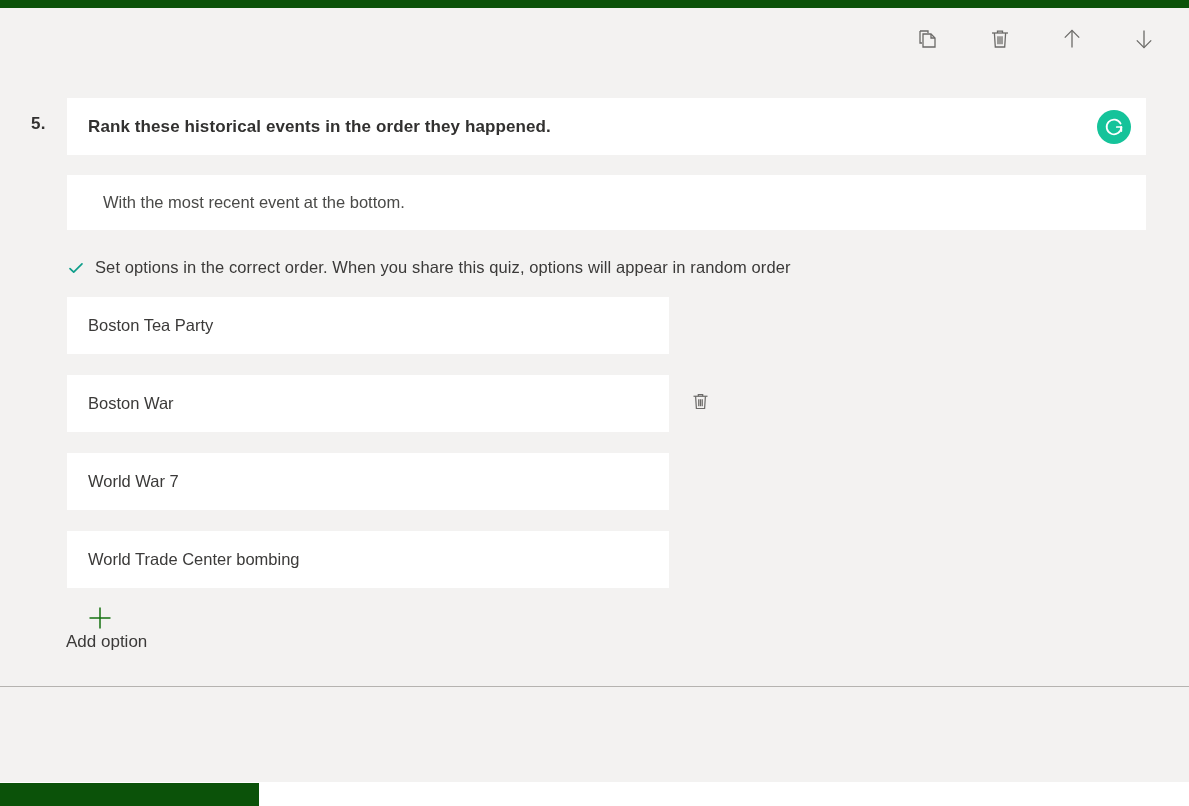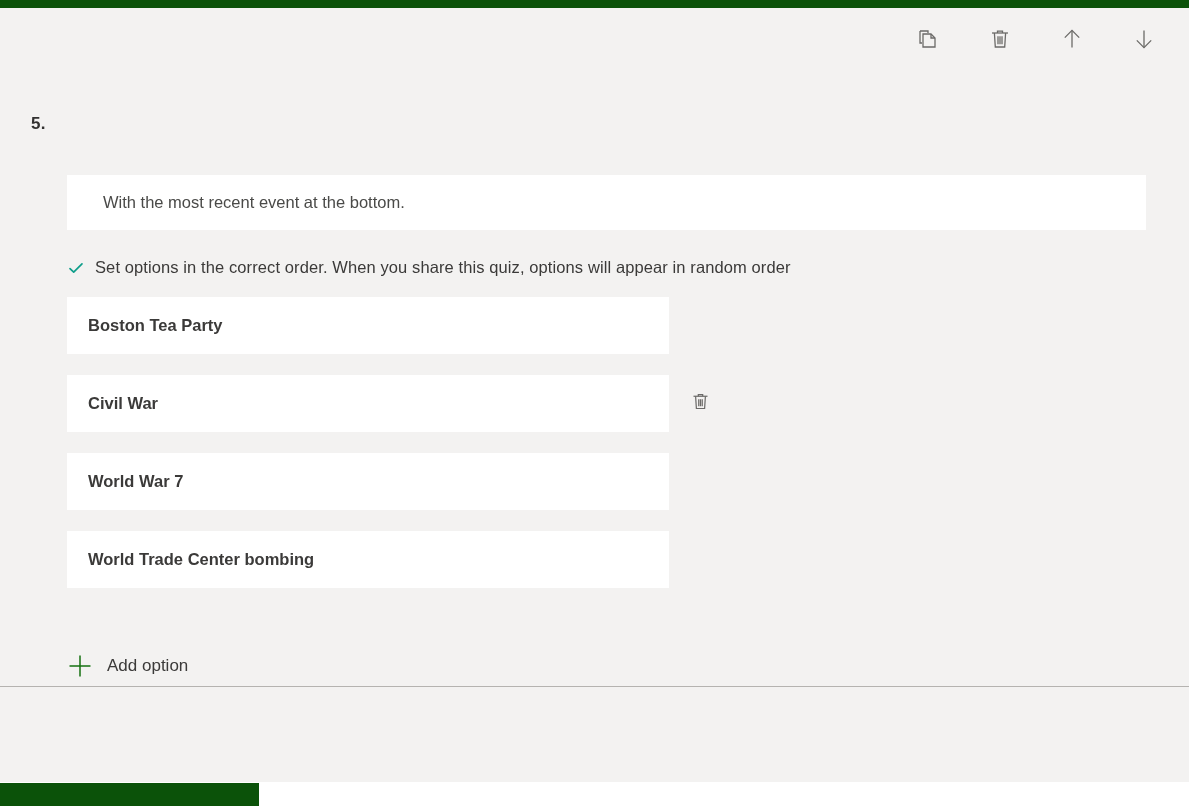--- a/index.html
+++ b/index.html
@@ -151,21 +151,20 @@
   .options {
     position: absolute;
     left: 67px;
     top: 289px;
     width: 700px;
   }
   .option-row {
     position: relative;
     height: 57px;
     margin-bottom: 21px;
-    font-weight: bold;
   }
   .option-box {
     position: absolute;
     left: 0;
     top: 0;
     width: 602px;
     height: 57px;
     background: #ffffff;
     display: flex;
     align-items: center;
@@ -188,27 +187,28 @@
     cursor: pointer;
     background: transparent;
     border: none;
     padding: 0;
   }
 
   
   .add-option {
     position: absolute;
     left: 66px;
-    top: 644px;
+    top: 596px;
     display: flex;
     align-items: center;
     cursor: pointer;
     background: transparent;
     border: none;
     padding: 0;
+    flex-direction: column;
   }
   .add-plus {
     width: 28px;
     height: 28px;
     display: block;
     margin-right: 13px;
   }
   .add-label {
     font-size: 17px;
     color: #3b3a39;
@@ -286,20 +286,30 @@
           <svg width="26" height="26" viewBox="0 0 26 26" fill="none" stroke="#6b6a68" stroke-width="1.3">
             <path d="M13 4.5 V21.5"></path>
             <path d="M5.8 14.4 L13 21.6 L20.2 14.4"></path>
           </svg>
         </span>
       </button>
     </div>
 
     <div class="q-number">5.</div>
 
+    <div class="q-title-box">
+      <span class="q-title-text">Rank these historical events in the order they happened.</span>
+      <span class="grammarly">
+        <svg width="22" height="22" viewBox="0 0 24 24" fill="none" stroke="#ffffff" stroke-width="1.9" stroke-linecap="round">
+          <path d="M19.2 8.4 A8 8 0 1 0 20 12"></path>
+          <path d="M20 12 h-5"></path>
+          <path d="M20 12 v4.4"></path>
+        </svg>
+      </span>
+    </div>
 
     <div class="q-sub-box">
       <span class="q-sub-text">With the most recent event at the bottom.</span>
     </div>
 
     <div class="hint-row">
       <span class="hint-check">
         <svg width="18" height="18" viewBox="0 0 18 18" fill="none" stroke="#0e9e8a" stroke-width="1.7" stroke-linecap="round" stroke-linejoin="round">
           <path d="M3 9.6 L6.7 13.2 L15 4.8"></path>
         </svg>
@@ -310,21 +320,21 @@
     <div class="options">
 
       <div class="option-row">
         <div class="option-box">
           <span class="option-text">Boston Tea Party</span>
         </div>
       </div>
 
       <div class="option-row">
         <div class="option-box">
-          <span class="option-text">Civil War</span>
+          <span class="option-text">Boston War</span>
         </div>
         <button class="option-delete">
           <span>
             <svg width="21" height="21" viewBox="0 0 24 24" fill="none" stroke="#6b6a68" stroke-width="1.4">
               <path d="M4 6 h16"></path>
               <path d="M9.5 6 V4.2 h5 V6"></path>
               <path d="M6.4 6 l0.9 14 h9.4 l0.9 -14"></path>
               <path d="M10 9.3 v8 M12 9.3 v8 M14 9.3 v8"></path>
             </svg>
           </span>

